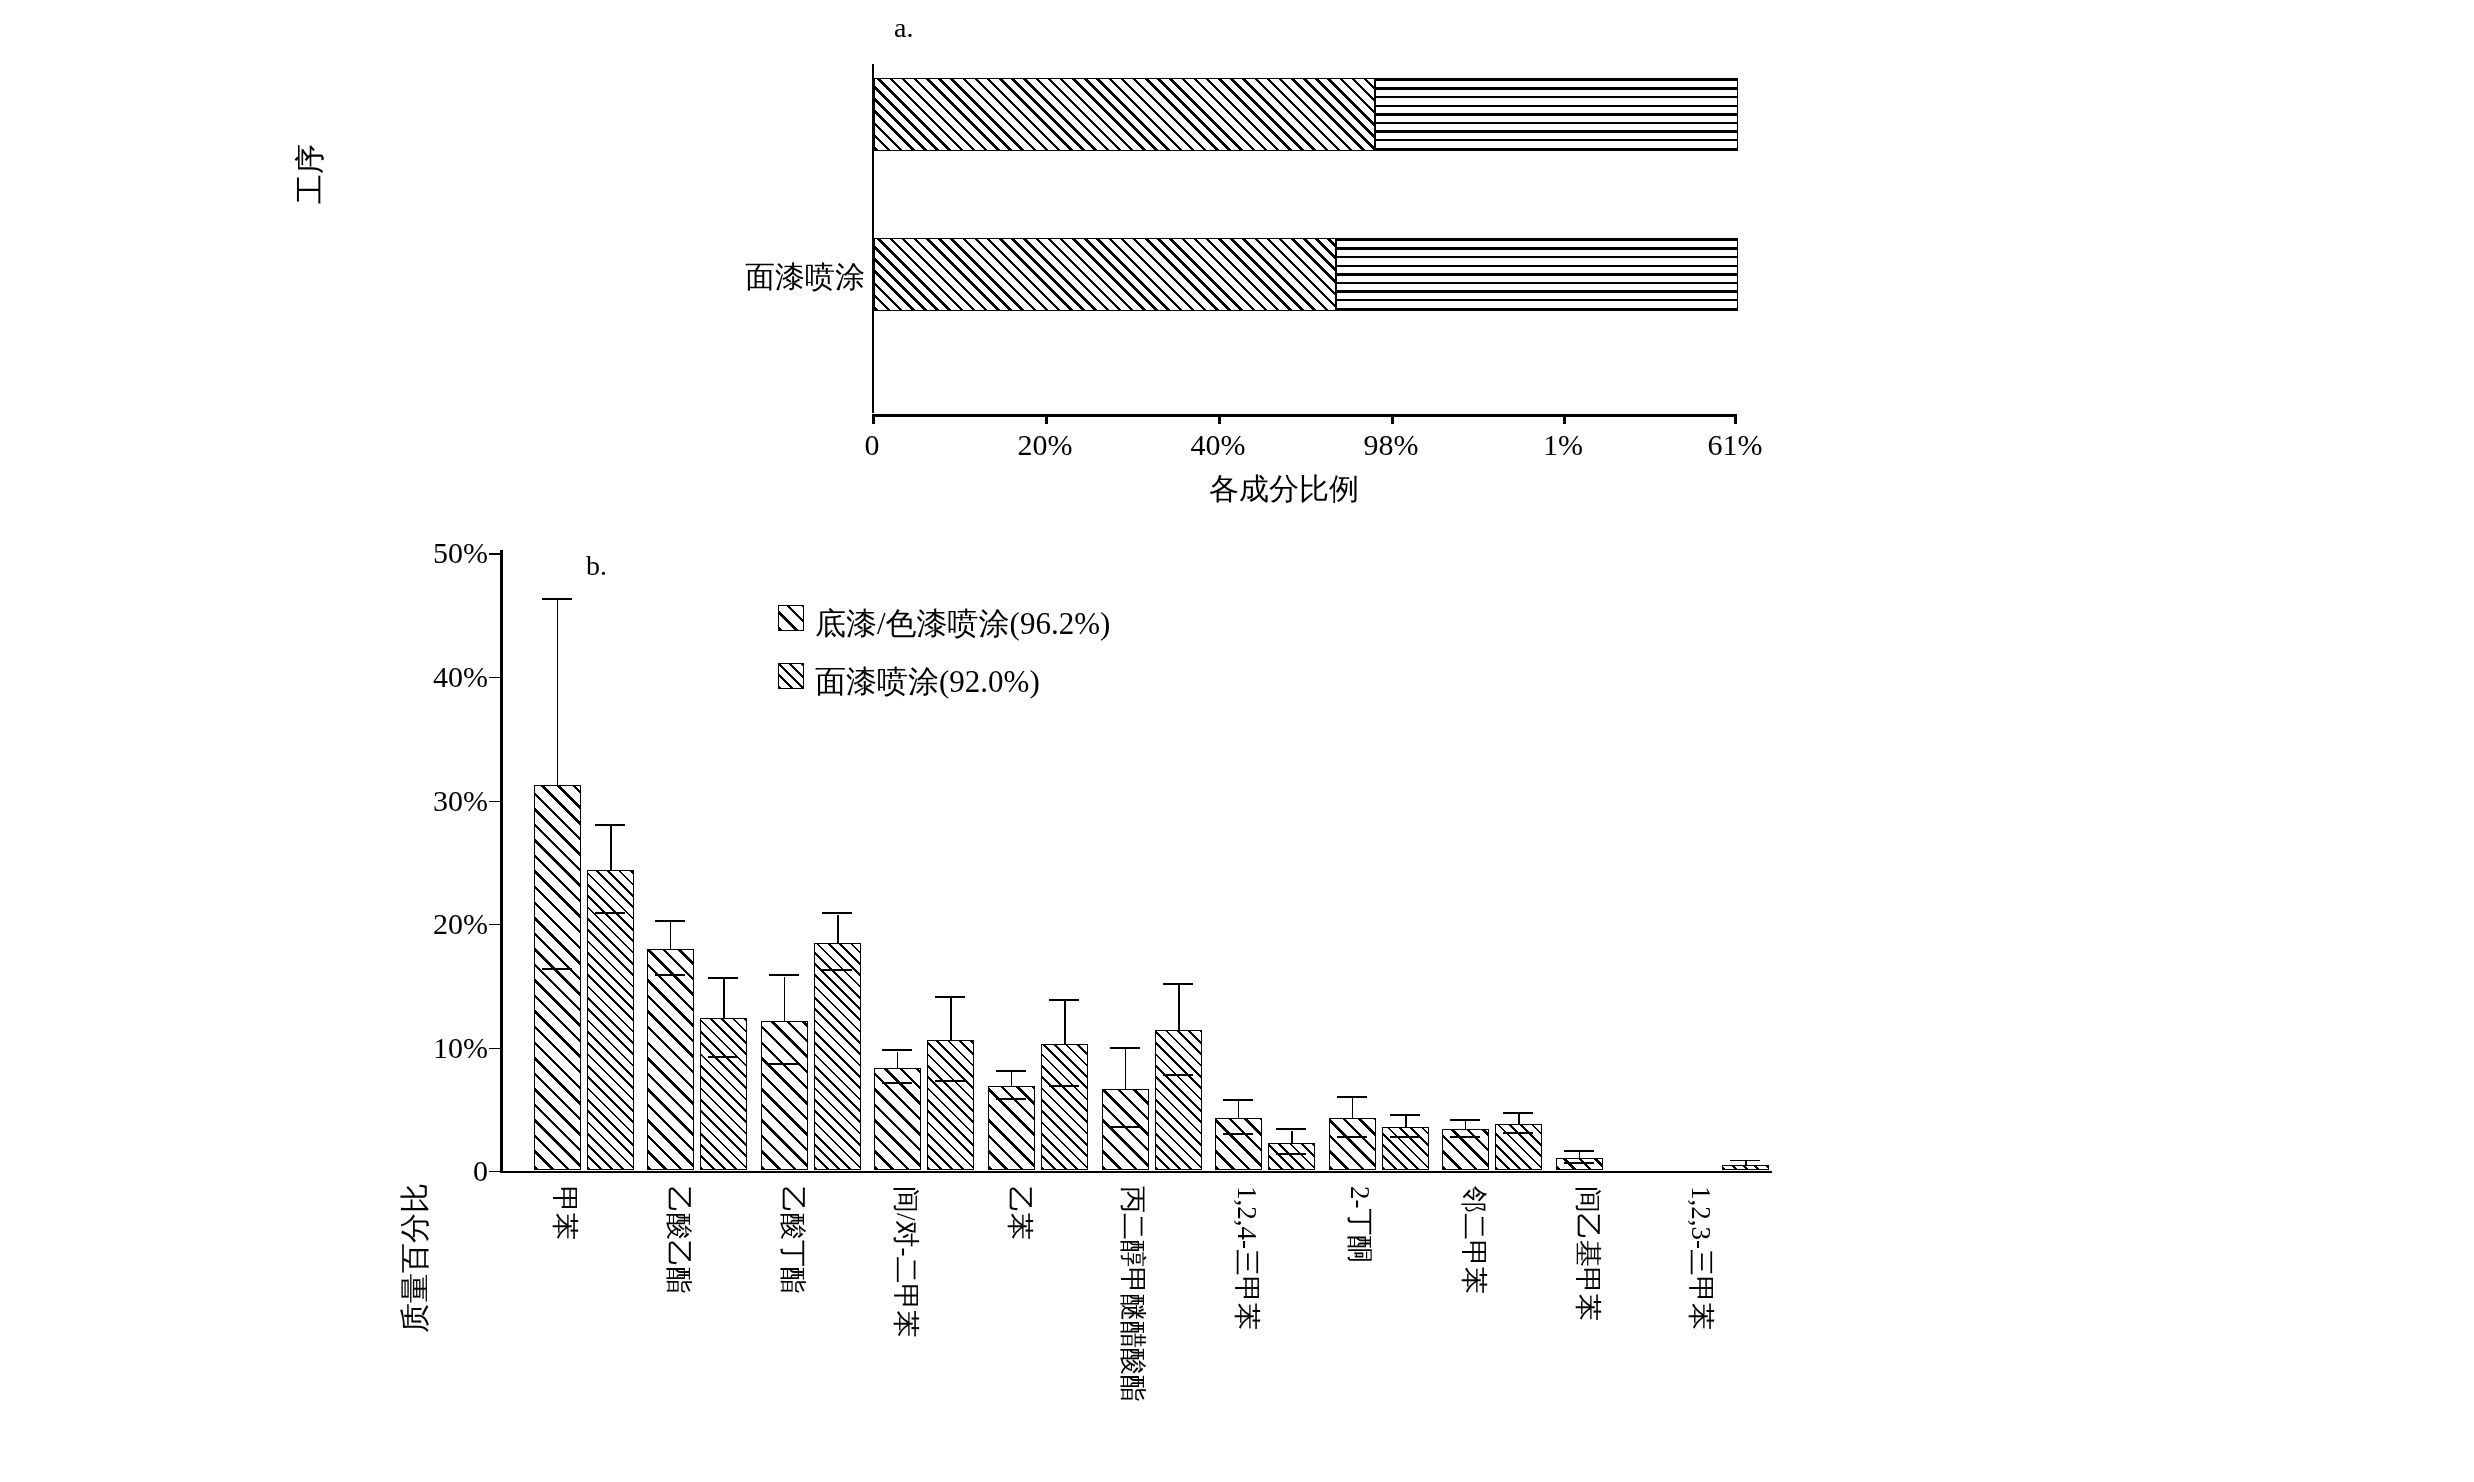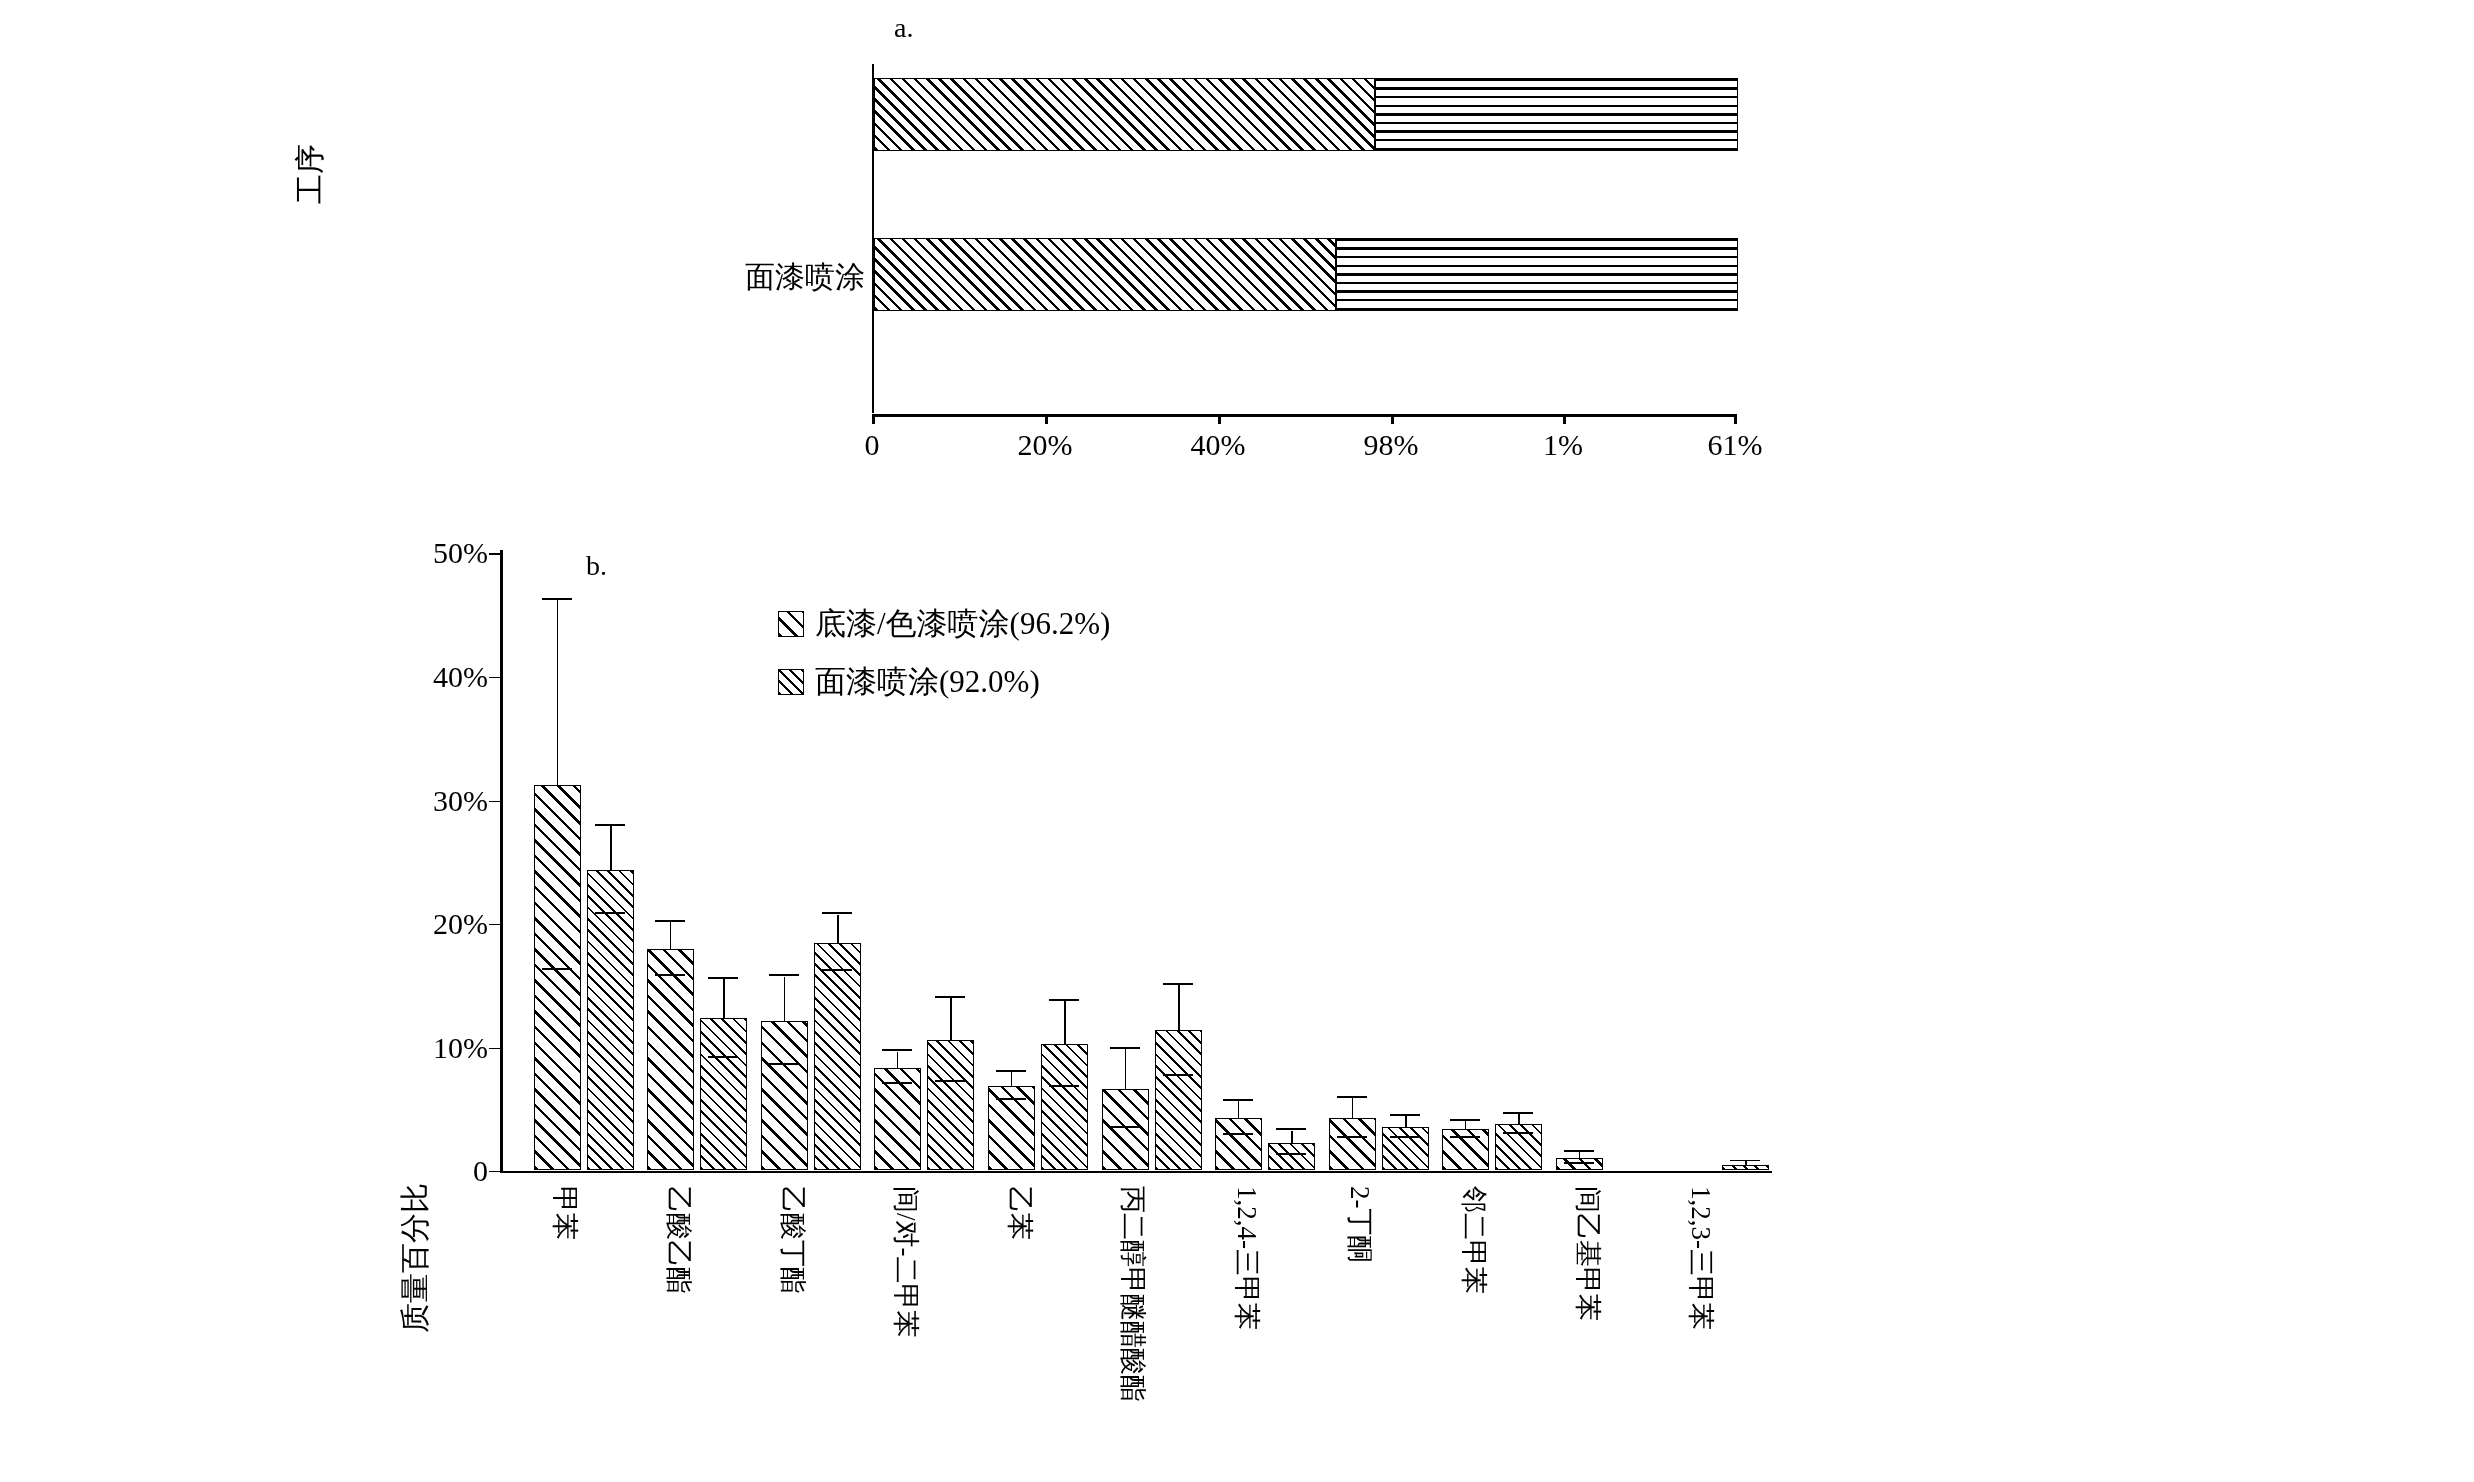--- a/index.html
+++ b/index.html
@@ -37,21 +37,21 @@
   .b-ytick{position:absolute;left:-11px;width:11px;height:1.9px;background:#000;}
   .b-ylabel-txt{position:absolute;right:1284px;font-size:30px;transform:translateY(-50%);white-space:nowrap;text-align:right;width:185px;}
   .b-group{position:absolute;bottom:2.5px;height:621px;}
   .b-bar{position:absolute;bottom:0;box-sizing:border-box;border:1.9px solid #000;}
   .bar-prim{background-image:repeating-linear-gradient(45deg,#000 0 2.5px,#fff 2.5px 11px);}
   .bar-top{background-image:repeating-linear-gradient(45deg,#000 0 1.9px,#fff 1.9px 8px);}
   .b-err{position:absolute;width:1.9px;background:#000;}
   .b-errcap{position:absolute;height:1.9px;background:#000;}
   .b-catlabel{position:absolute;top:636px;font-size:27px;white-space:nowrap;transform-origin:left top;transform:rotate(90deg);}
   #b-legend{position:absolute;left:778px;top:74px;font-size:31px;line-height:1.2;}
-  .b-leg-item{display:flex;align-items:center;margin-bottom:21px;}
+  .b-leg-item{display:flex;margin-bottom:21px;}
   .b-leg-swatch{width:26px;height:26px;border:1.9px solid #000;margin-right:11px;box-sizing:border-box;flex:none;}
 </style>
 </head>
 <body>
 
 <div class="panel" id="panel-a">
   <div id="a-label">a.</div>
   <div id="a-ylabel">工序</div>
 
   <div id="a-plot">
@@ -79,20 +79,23 @@
     <div class="a-tick" style="left:691px;"></div>
     <div class="a-tick" style="left:862px;"></div>
     <div class="a-ticklabel" style="left:0;">0</div>
     <div class="a-ticklabel" style="left:173px;">20%</div>
     <div class="a-ticklabel" style="left:346px;">40%</div>
     <div class="a-ticklabel" style="left:519px;">98%</div>
     <div class="a-ticklabel" style="left:691px;">1%</div>
     <div class="a-ticklabel" style="left:863px;">61%</div>
   </div>
 
+  <div id="a-xlabel">
+    <span>各成分比例</span>
+  </div>
 
 </div>
 
 <div class="panel" id="panel-b">
   <div id="b-label">b.</div>
   <div id="b-ylabel">质量百分比</div>
 
   <div id="b-plot">
     <div id="b-yaxis"></div>
     <div id="b-xaxis"></div>

